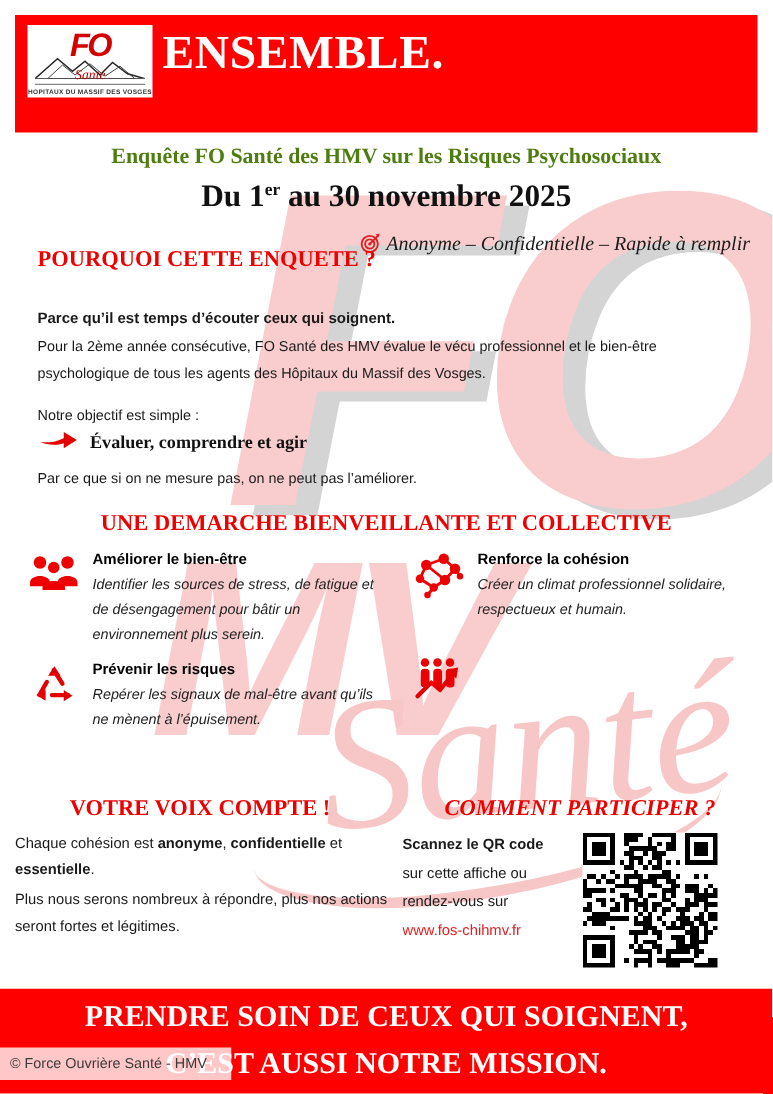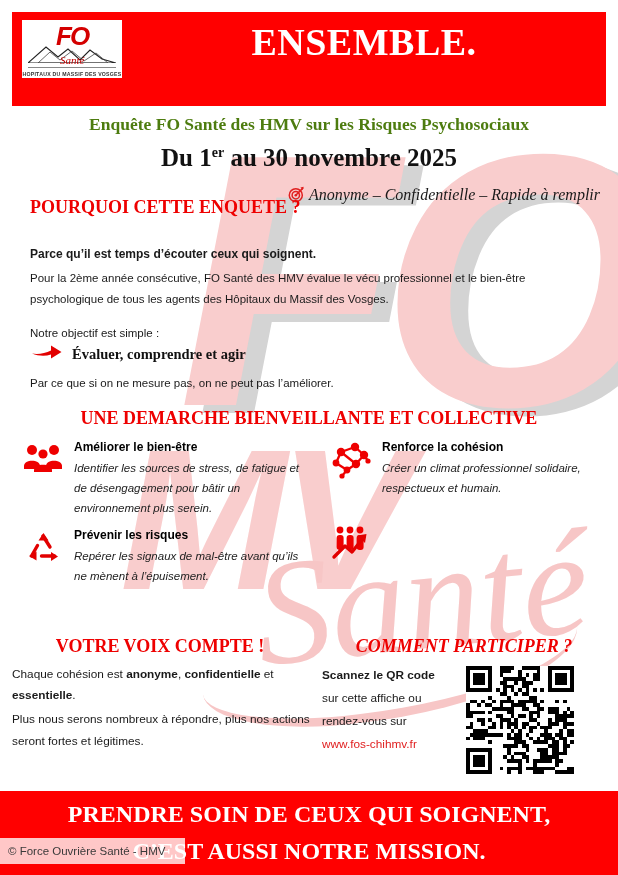--- a/index.html
+++ b/index.html
@@ -159,21 +159,20 @@
     left: 6px;
     right: 6px;
     bottom: 10px;
     border-top: 1px solid #888;
   }
   .head-title {
     position: absolute;
     left: 118px;
     right: 8px;
     top: 8px;
-    text-align: center;
     font-family: "Liberation Serif", serif;
     font-weight: bold;
     font-size: 38px;
     color: #ffffff;
     letter-spacing: 0.5px;
   }
   .head-sub {
     position: absolute;
     left: 118px;
     right: 8px;

